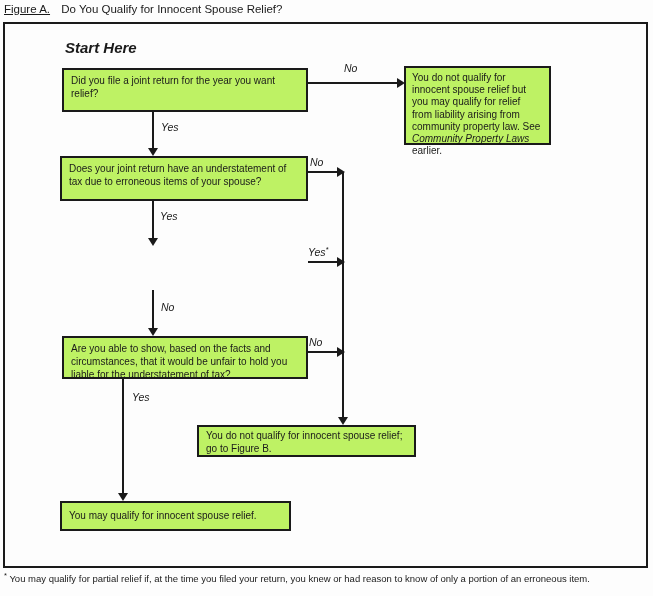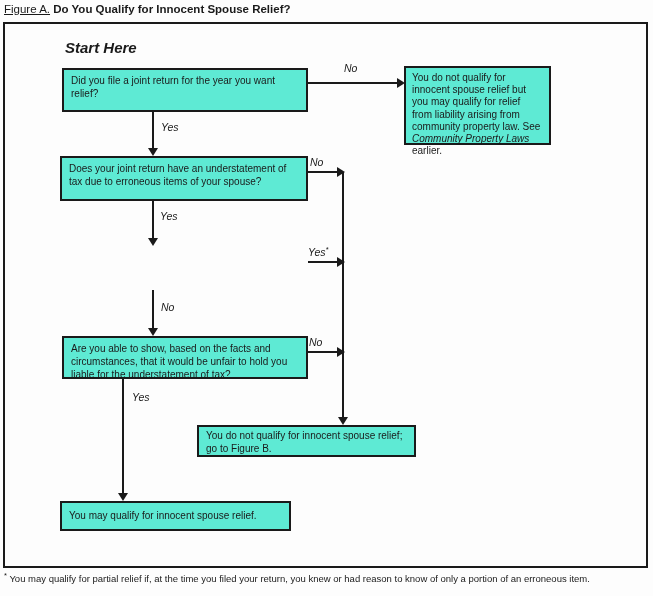--- a/index.html
+++ b/index.html
@@ -1,22 +1,22 @@
 <!DOCTYPE html>
 <html><head>
 <meta charset="utf-8">
 <style>
   html,body{margin:0;padding:0;background:#ffffff;}
   #page{position:relative;width:653px;height:596px;background:#fdfdfd;
         font-family:"Liberation Sans","DejaVu Sans",sans-serif;color:#1a1a1a;overflow:hidden;}
   .title{position:absolute;left:4px;top:3px;font-size:11.5px;white-space:nowrap;}
   .title .prefix{font-weight:400;text-decoration:underline;}
-  .title .main{font-weight:700;}
+  .title .main{font-weight:400;margin-left:8px;}
   .frame{position:absolute;left:3px;top:22px;width:641px;height:542px;border:2px solid #1a1a1a;background:transparent;}
-  .fbox{position:absolute;border:2px solid #1a1a1a;background:#5eead4;box-sizing:border-box;
+  .fbox{position:absolute;border:2px solid #1a1a1a;background:#bef264;box-sizing:border-box;
         font-size:10px;line-height:12.8px;padding:5px 7px 3px 7px;}
   .fbox.small-lh{line-height:12.2px;padding:4px 6px 3px 6px;}
   .hline{position:absolute;height:2px;background:#1a1a1a;}
   .vline{position:absolute;width:2px;background:#1a1a1a;}
   .arr-r{position:absolute;width:0;height:0;border-top:5px solid transparent;
          border-bottom:5px solid transparent;border-left:8px solid #1a1a1a;}
   .arr-d{position:absolute;width:0;height:0;border-left:5px solid transparent;
          border-right:5px solid transparent;border-top:8px solid #1a1a1a;}
   .lbl{position:absolute;font-style:italic;font-size:10.5px;white-space:nowrap;text-align:right;}
   .start{position:absolute;left:62px;top:17px;font-style:italic;font-weight:700;font-size:15px;}

